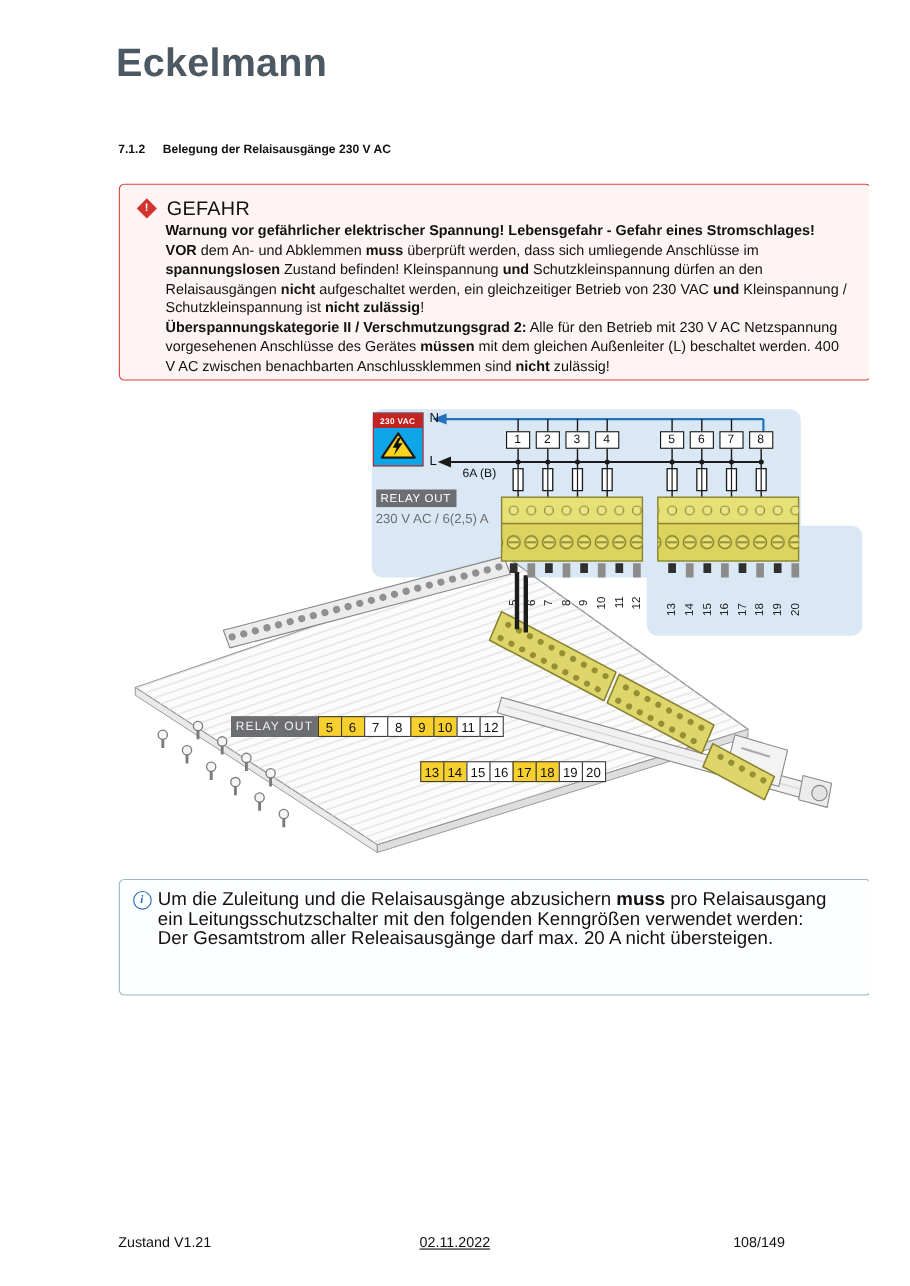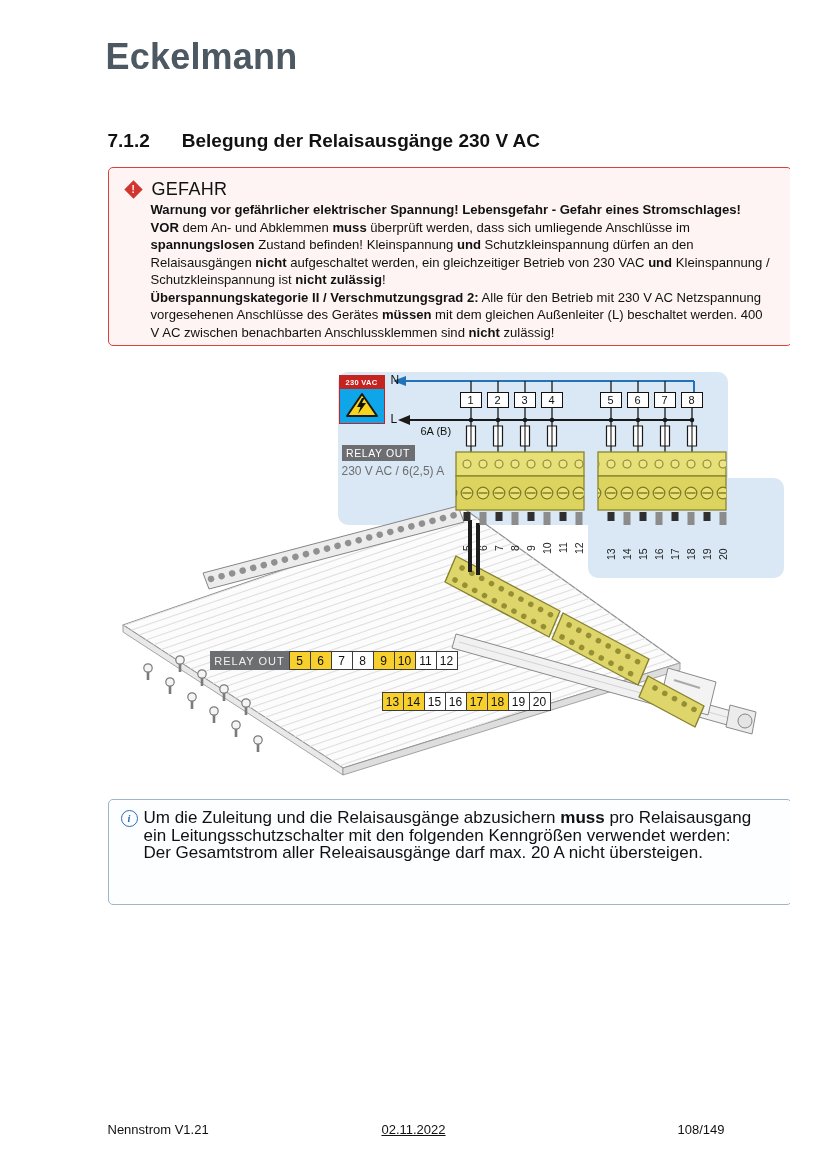--- a/index.html
+++ b/index.html
@@ -2,21 +2,21 @@
 <html><head>
 <meta charset="utf-8">
 <style>
   html,body { margin:0; padding:0; background:#fff; }
   .page { position:relative; width:752px; height:1169px; margin:0 auto; background:#fff;
           font-family:"Liberation Sans",sans-serif; color:#111; overflow:hidden; }
 
   .logo { position:absolute; left:68px; top:36px; font-size:36px; font-weight:bold;
           color:#4c5862; letter-spacing:0.2px; }
 
-  .heading { position:absolute; left:70px; top:130px; font-size:19px; font-weight:bold; display:flex; gap:32px;align-items:flex-end; }
+  .heading { position:absolute; left:70px; top:130px; font-size:11px; font-weight:bold; display:flex; gap:16px;align-items:flex-end; }
 
   
   .danger-box { position:absolute; left:70px; top:167px; width:684px; height:179px;
                 border:1.6px solid #d9423c; border-radius:5px; background:#fdf4f3; box-sizing:border-box; }
   .danger-head { display:flex; align-items:center; gap:12px; padding:11px 0 0 16px; }
   .diamond { width:13px; height:13px; background:#d2352f; transform:rotate(45deg);
              display:flex; align-items:center; justify-content:center; margin-left:2px; }
   .diamond span { transform:rotate(-45deg); color:#fff; font-size:10px; font-weight:bold; line-height:1; }
   .danger-title { font-size:18px; font-weight:normal; letter-spacing:0.3px; }
   .danger-text { margin:1px 20px 0 42px; font-size:13.1px; line-height:17.5px; }
@@ -55,21 +55,21 @@
   .info-icon { position:absolute; left:12px; top:10px; width:15px; height:15px;
                border:1.6px solid #2a6db5; border-radius:50%; color:#2a6db5; font-size:10.5px;
                font-weight:bold; font-style:italic; display:flex; align-items:center; justify-content:center;
                font-family:"Liberation Serif",serif; }
   .info-body { margin:9px 16px 0 35px; font-size:17px; line-height:17.5px; }
   .info-body ul { margin:1px 0; padding-left:20px; list-style:none; }
   .info-body li::before { content:"\2022"; margin-right:7px; }
 
   .footer-left  { position:absolute; left:70px;  top:1122px; font-size:13px; }
   .footer-center{ position:absolute; left:0; top:1122px; width:100%; text-align:center; font-size:13px;text-decoration:underline; }
-  .footer-right { position:absolute; right:65px; top:1122px; font-size:13px; }
+  .footer-right { position:absolute; right:76px; top:1122px; font-size:13px; }
 </style>
 </head>
 <body>
 
 <div class="page">
 
   <div class="logo">Eckelmann</div>
 
   <div class="heading">
     <span>7.1.2</span>
@@ -238,17 +238,17 @@
   </div>
 
   <div class="info-box">
     <div class="info-icon">i</div>
     <div class="info-body">
       <div><span>Um die Zuleitung und die Relaisausgänge abzusichern </span><b>muss</b><span> pro Relaisausgang ein Leitungsschutzschalter mit den folgenden Kenngrößen verwendet werden:</span></div>
       <div>Der Gesamtstrom aller Releaisausgänge darf max. 20 A nicht übersteigen.</div>
     </div>
   </div>
 
-  <div class="footer-left">Nennstrom V1.21</div>
+  <div class="footer-left">Zustand V1.21</div>
   <div class="footer-center">02.11.2022</div>
   <div class="footer-right">108/149</div>
 
 </div>
 
 </body></html>

